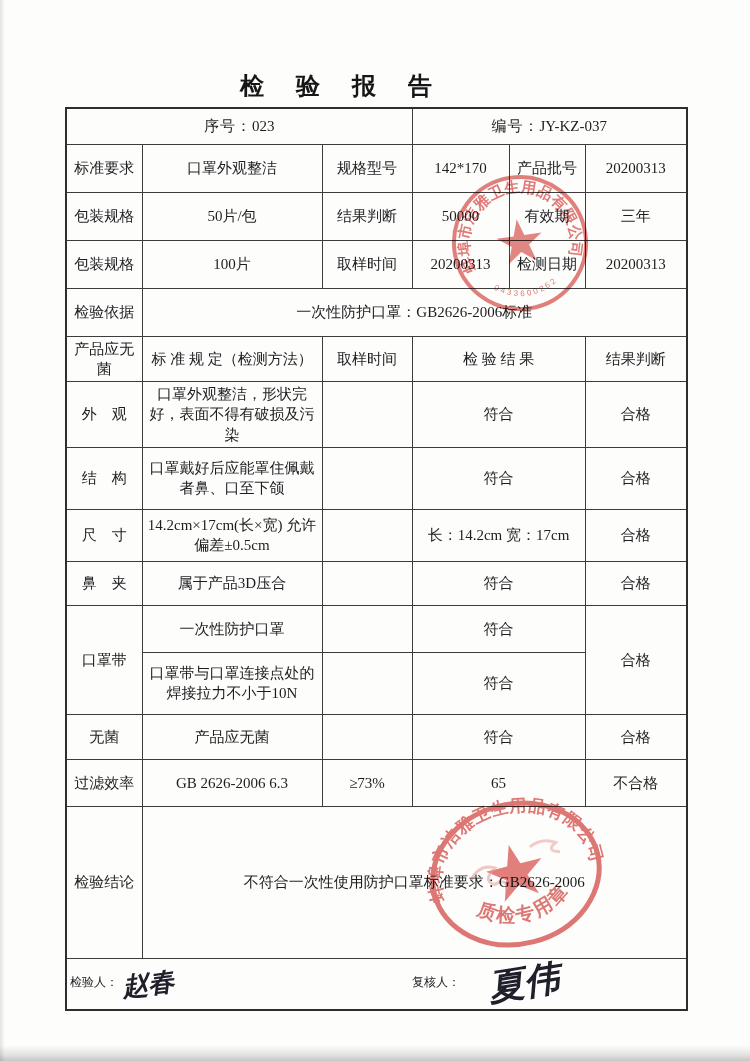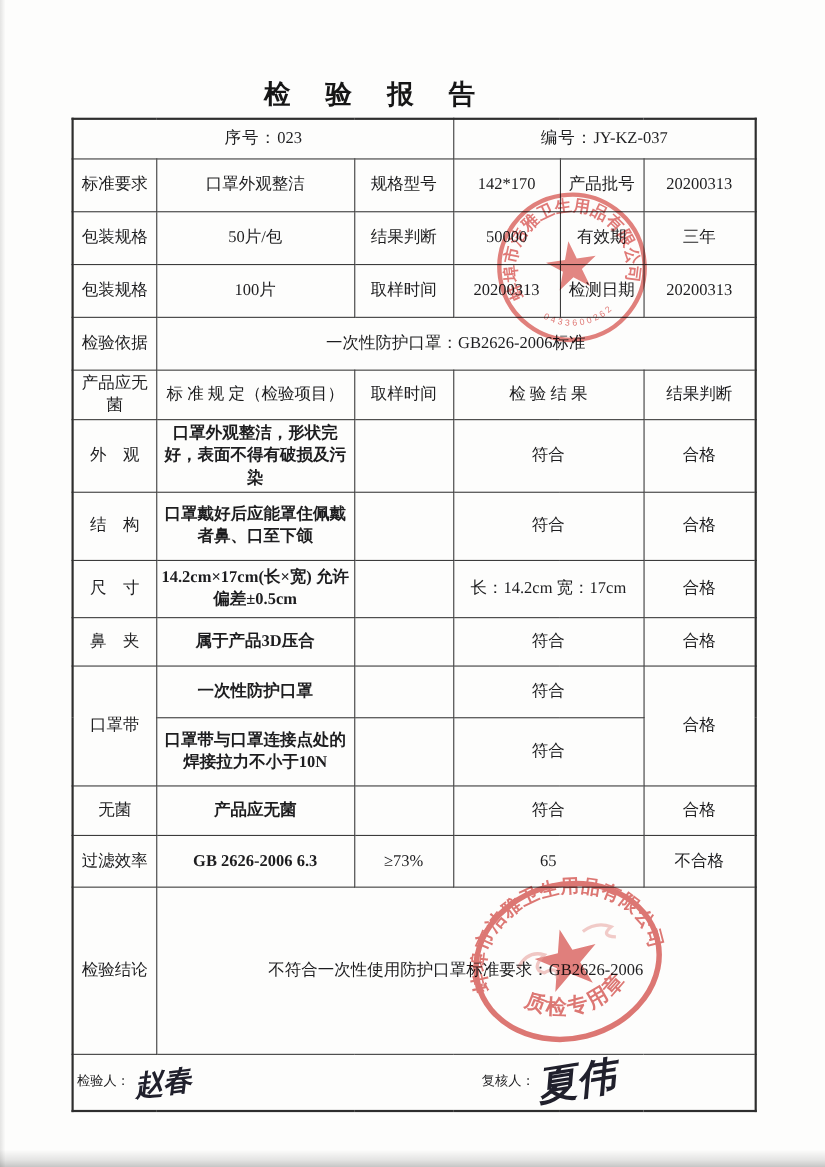--- a/index.html
+++ b/index.html
@@ -19,21 +19,21 @@
     border-collapse:collapse;table-layout:fixed;
     border:2px solid #2e2e2e;
   }
   table.report td{
     border:1px solid #3c3c3c;
     text-align:center;vertical-align:middle;
     font-size:15px;padding:2px 3px;overflow:hidden;
     line-height:1.35;
   }
   td.lft{text-align:left;padding-left:9px;}
-  td.std{font-size:14px;font-weight:bold;}
+  td.std{font-size:14px;}
   td.res-sz{font-size:14px;}
   .lbl{letter-spacing:1px;}
   .sign-cell{position:relative;overflow:visible !important;}
   .sign-wrap{position:relative;height:46px;}
   .sign-label{position:absolute;top:13px;font-size:12px;}
   .sig{
     display:inline-block;position:absolute;
     font-style:italic;font-weight:bold;color:#20202c;
     white-space:nowrap;
   }
@@ -93,21 +93,21 @@
         <td>20200313</td>
         <td>检测日期</td>
         <td>20200313</td>
       </tr>
       <tr style="height:48px">
         <td>检验依据</td>
         <td colspan="5">一次性防护口罩：GB2626-2006标准</td>
       </tr>
       <tr style="height:38px">
         <td>产品应无菌</td>
-        <td>标 准 规 定（检验项目）</td>
+        <td>标 准 规 定（检测方法）</td>
         <td>取样时间</td>
         <td colspan="2">检 验 结 果</td>
         <td>结果判断</td>
       </tr>
       <tr style="height:62px">
         <td>外　观</td>
         <td class="std">口罩外观整洁，形状完好，表面不得有破损及污染</td>
         <td></td>
         <td colspan="2">符合</td>
         <td>合格</td>
@@ -161,21 +161,21 @@
       </tr>
       <tr style="height:152px">
         <td>检验结论</td>
         <td colspan="5">不符合一次性使用防护口罩标准要求：GB2626-2006</td>
       </tr>
       <tr style="height:50px">
         <td colspan="6" class="lft sign-cell">
           <div class="sign-wrap">
             <span class="sign-label" style="left:0px">检验人：</span>
             <span class="sig sig-inspector">赵春</span>
-            <span class="sign-label" style="left:368px">复核人：</span>
+            <span class="sign-label" style="left:342px">复核人：</span>
             <span class="sig sig-reviewer">夏伟</span>
           </div>
         </td>
       </tr>
     </tbody>
   </table>
 
   <svg class="stamp" style="left:435px;top:158px" width="170" height="170" viewBox="0 0 170 170">
     <g transform="rotate(-8 85 85)" fill="none">
       <circle cx="85" cy="85" r="66" stroke="#dd6b66" stroke-width="4"></circle>

